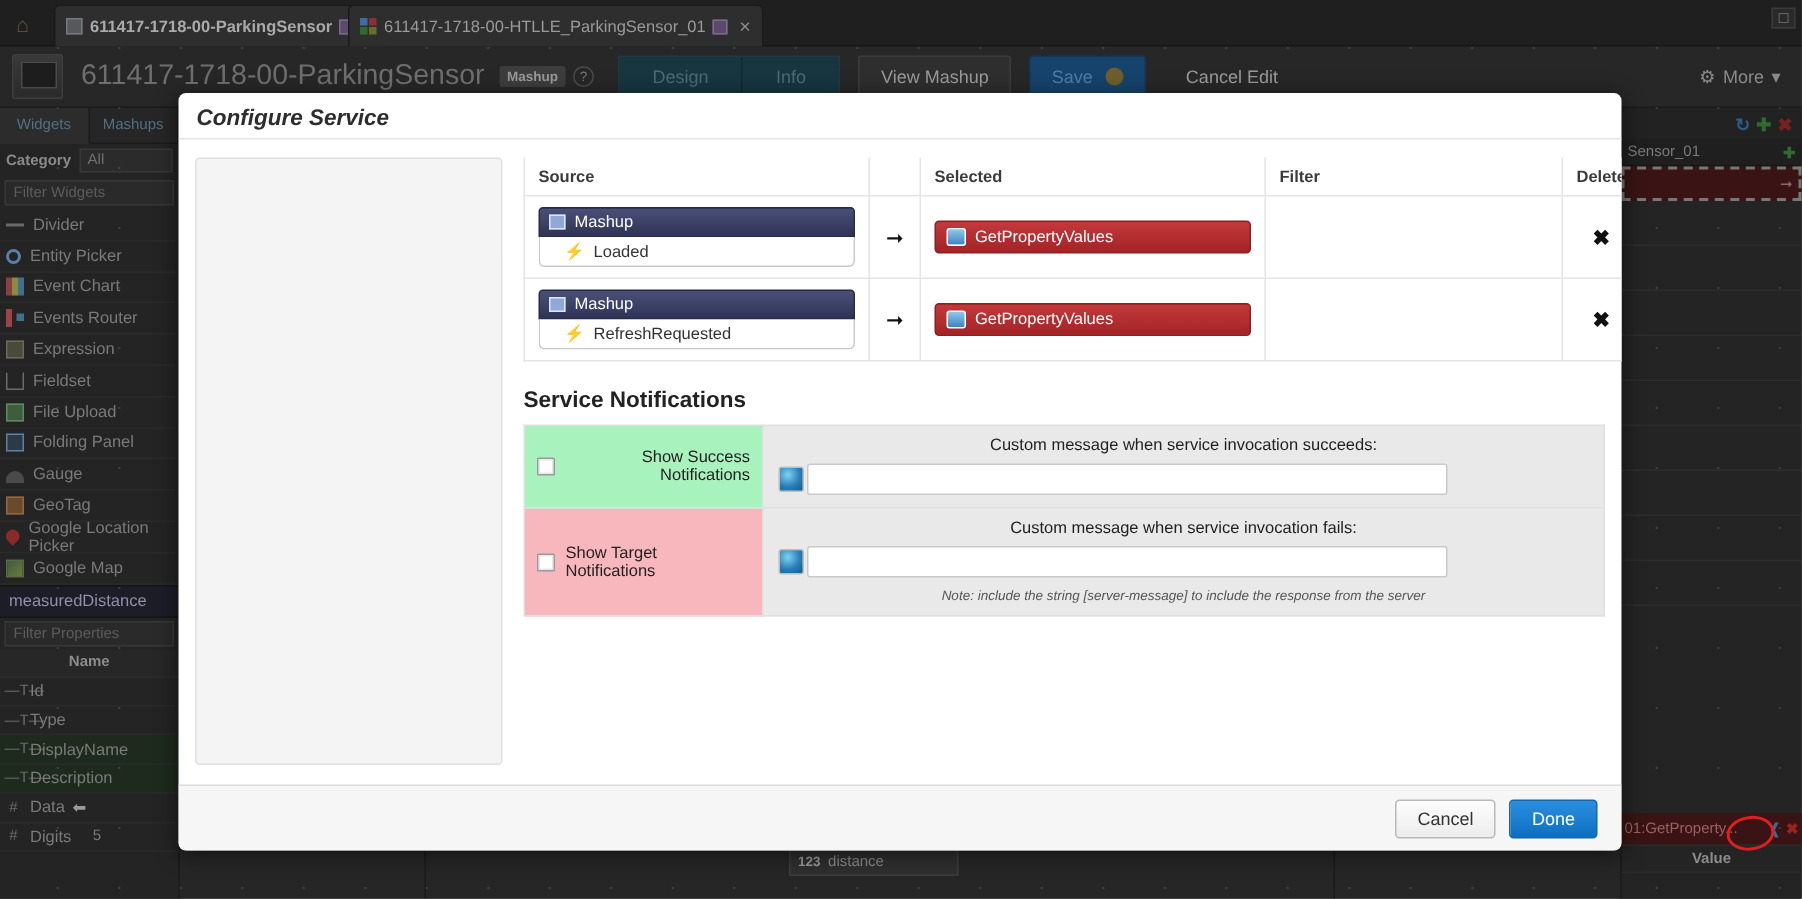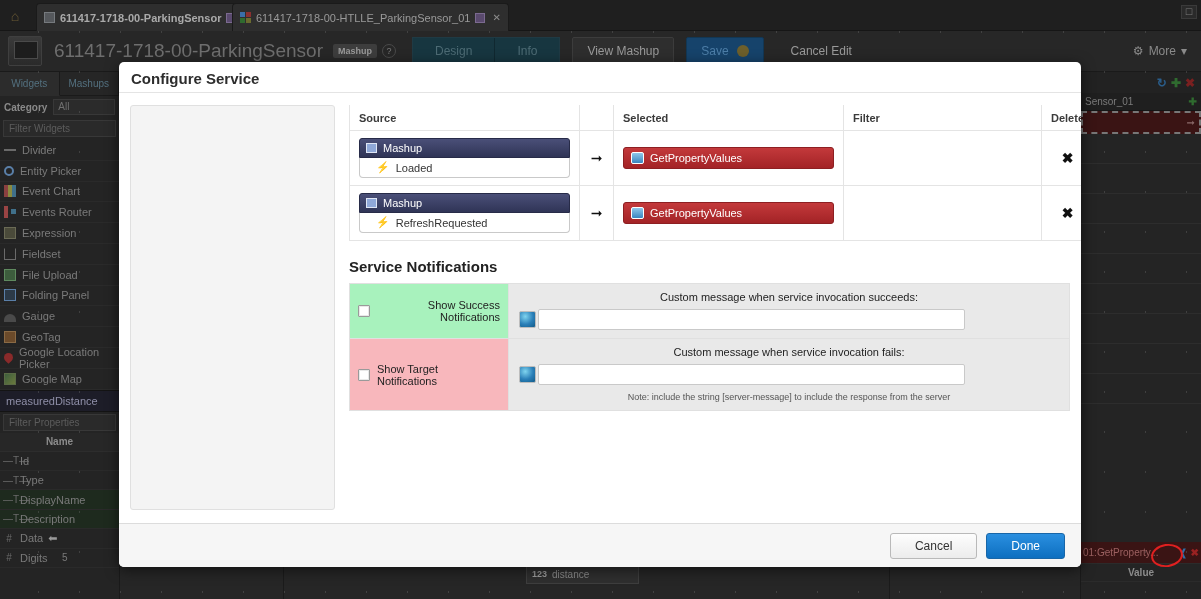--- a/index.html
+++ b/index.html
@@ -221,28 +221,29 @@
     border-radius: 5px;
     box-shadow: 0 3px 14px rgba(0,0,0,.55);
     z-index: 50;
     display: flex; flex-direction: column;
     overflow: hidden;
   }
   .modal-title {
     height: 31px; padding: 8px 0 0 12px;
     font-size: 15px; font-weight: bold; color: #2d2d2d;
     border-bottom: 1px solid #e4e4e4;
+    font-style: italic;
   }
   .modal-body { flex: 1; display: flex; padding: 12px 11px 0 11px; gap: 14px; position: relative; }
   .modal-foot {
     height: 44px; border-top: 1px solid #dcdcdc; background: #f6f6f6;
     display: flex; align-items: center; justify-content: flex-end; gap: 9px; padding-right: 16px;
   }
   .btn {
-    font-size: 12px; padding: 5px 24px; border-radius: 3px; cursor: default;
+    font-size: 12px; padding: 5px 14px; border-radius: 3px; cursor: default;
     border: 1px solid #b9b9b9;
     background: linear-gradient(#fdfdfd,#ececec); color: #333;
   }
   .btn.blue {
     border-color: #1866a8;
     background: linear-gradient(#2a8fe0,#0d6fc0); color: #fff;
   }
 
   
   .left-pane {
@@ -328,21 +329,21 @@
   .sn-input-row { display: flex; align-items: center; gap: 2px; }
   .globe {
     width: 17px; height: 17px; flex: none; border-radius: 2px;
     background: radial-gradient(circle at 35% 30%, #7fd4ef 0%, #2a7fb8 55%, #135c8a 100%);
     border: 1px solid #bdbdbd;
   }
   .sn-input {
     flex: 1; height: 21px; background: #fff; border: 1px solid #c9c9c9; border-radius: 2px;
     max-width: 427px;
   }
-  .sn-note { font-size: 9px; color: #555; margin-top: 7px; }
+  .sn-note { font-size: 9px; font-style: italic; color: #555; margin-top: 7px; }
 </style>
 </head>
 <body>
 
 <div id="app-backdrop">
 
   <div class="tabstrip">
     <div class="home-icon">⌂</div>
 
     <div class="btab active" style="left:36px;">

